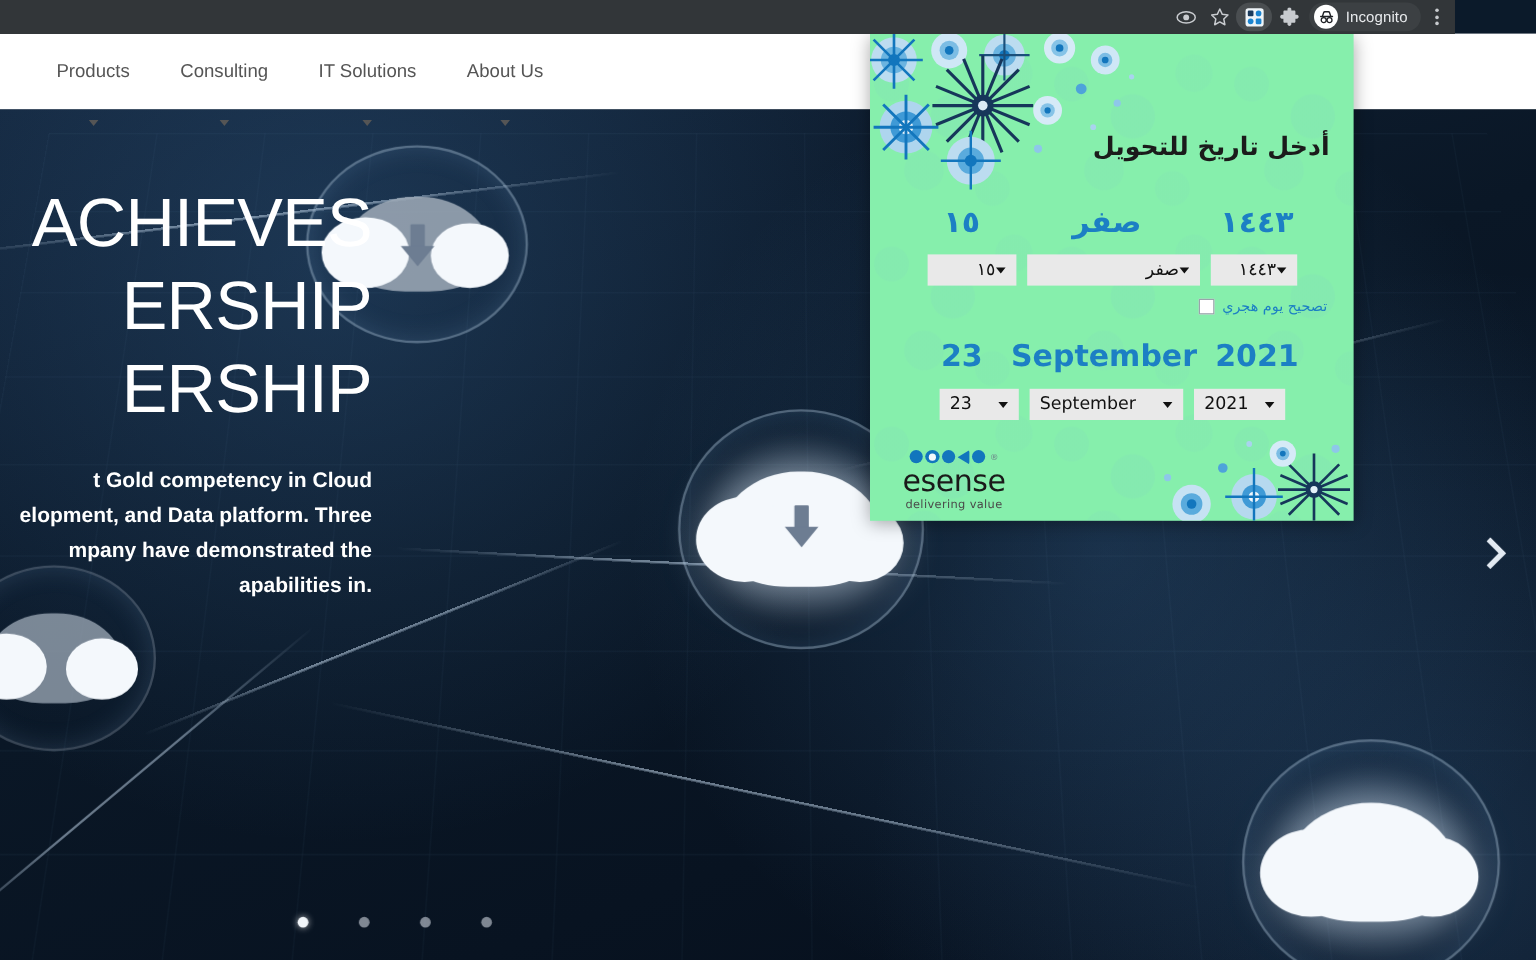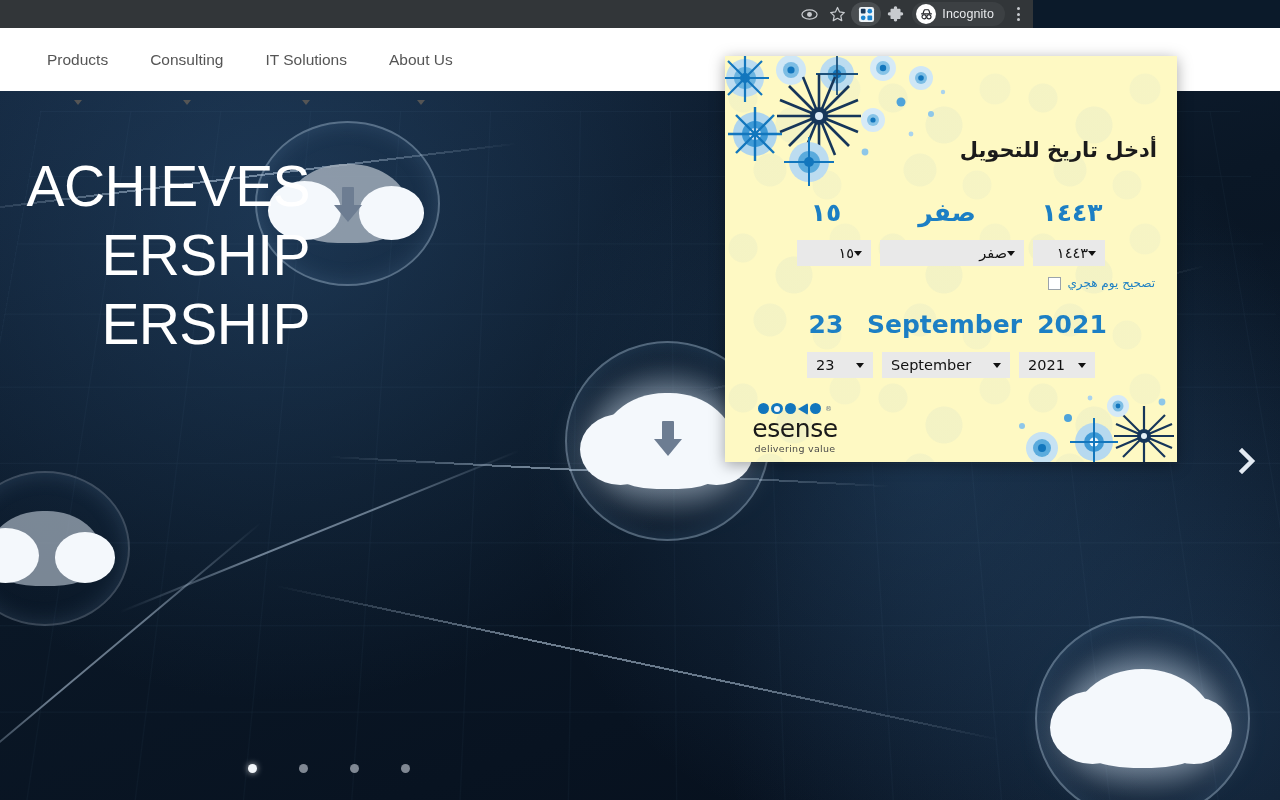--- a/index.html
+++ b/index.html
@@ -10,21 +10,21 @@
     height: 800px;
     overflow: hidden;
     font-family: "Liberation Sans", sans-serif;
     background: #0b1a2a;
   }
 
   
   .browser-toolbar {
     position: absolute;
     top: 0; left: 0;
-    width: 1033px;
+    width: 1212px;
     height: 28px;
     background: #323639;
     display: flex;
     align-items: center;
     justify-content: flex-end;
     padding-right: 4px;
     z-index: 50;
   }
   .tb-icon {
     width: 28px; height: 24px;
@@ -243,29 +243,28 @@
     display: flex; align-items: center; justify-content: center;
     color: #dfe7ef;
     cursor: pointer;
     z-index: 9;
   }
 
   
   .ext-popup {
     position: absolute;
     left: 725px; top: 28px;
-    width: 452px;
+    width: 403px;
     height: 406px;
-    background: #fef9c3;
+    background: #86efac;
     z-index: 40;
     overflow: hidden;
     box-shadow: 0 3px 14px rgba(0,0,0,0.35);
     direction: rtl;
     font-family: "DejaVu Sans", sans-serif;
-    margin-top: 28px;
   }
   
   .ext-popup::before {
     content: "";
     position: absolute; inset: 0;
     background-image:
       radial-gradient(circle at 12% 28%, rgba(120,175,215,0.07) 0 14px, transparent 15px),
       radial-gradient(circle at 46% 46%, rgba(120,175,215,0.08) 0 18px, transparent 19px),
       radial-gradient(circle at 80% 22%, rgba(120,175,215,0.06) 0 15px, transparent 16px),
       radial-gradient(circle at 30% 76%, rgba(120,175,215,0.07) 0 16px, transparent 17px),
@@ -453,20 +452,26 @@
   <div class="cloud" style="left:1035px; top:525px; width:215px; height:205px;">
     <div class="ring"></div>
     <div class="puff" style="border-radius:50% 50% 44% 44% / 64% 64% 36% 36%;"></div>
   </div>
 
   <div class="hero-copy">
     <div class="hero-title">
       <span>ACHIEVES</span>
       <span class="ln2">ERSHIP</span>
       <span class="ln3">ERSHIP</span>
+    </div>
+    <div class="hero-sub">
+      <span>t Gold competency in Cloud</span>
+      <span>elopment, and Data platform. Three</span>
+      <span>mpany have demonstrated the</span>
+      <span>apabilities in.</span>
     </div>
   </div>
 
   <div class="dots">
     <span class="dot active"></span>
     <span class="dot"></span>
     <span class="dot"></span>
     <span class="dot"></span>
   </div>
 

